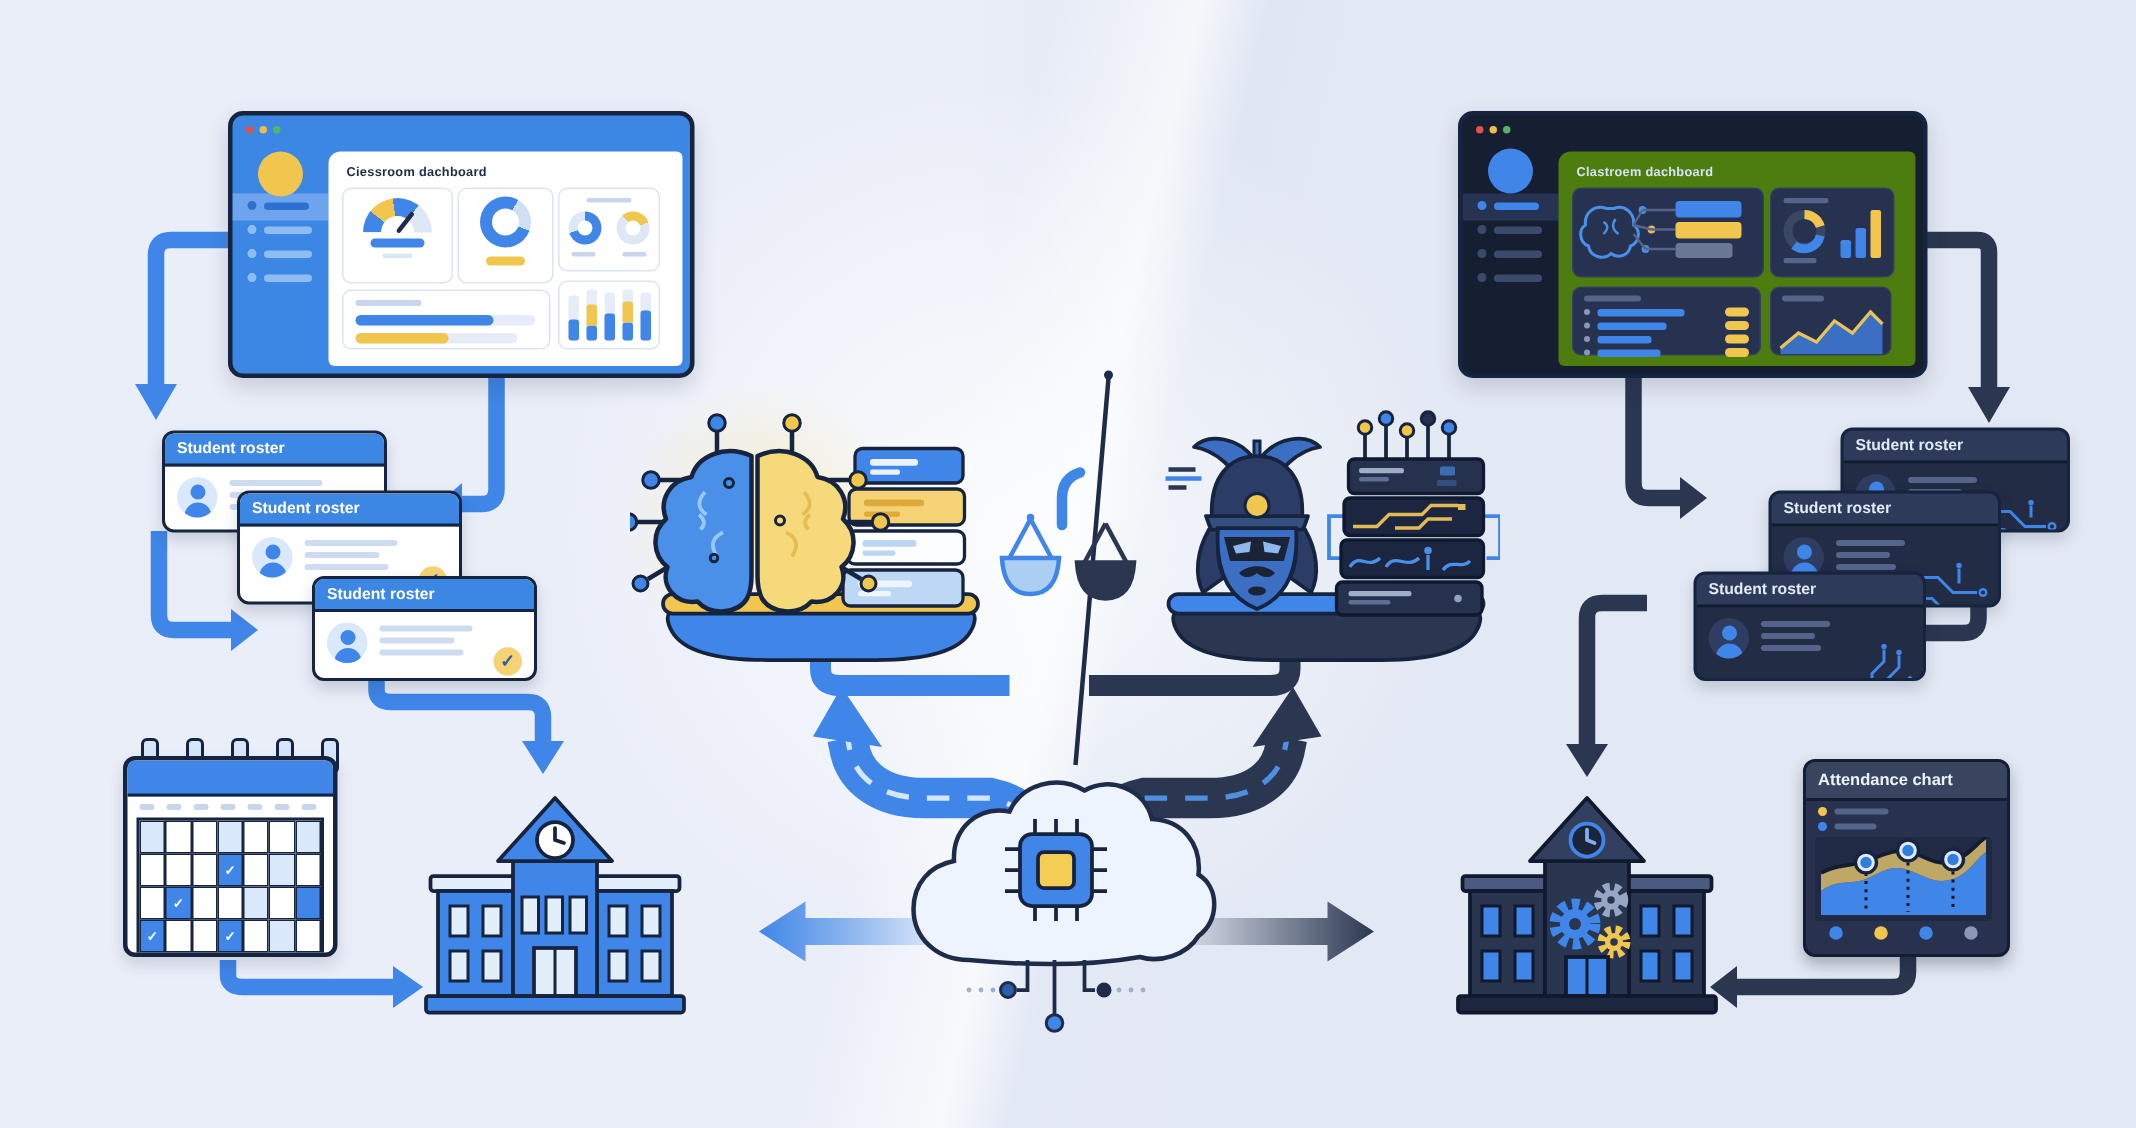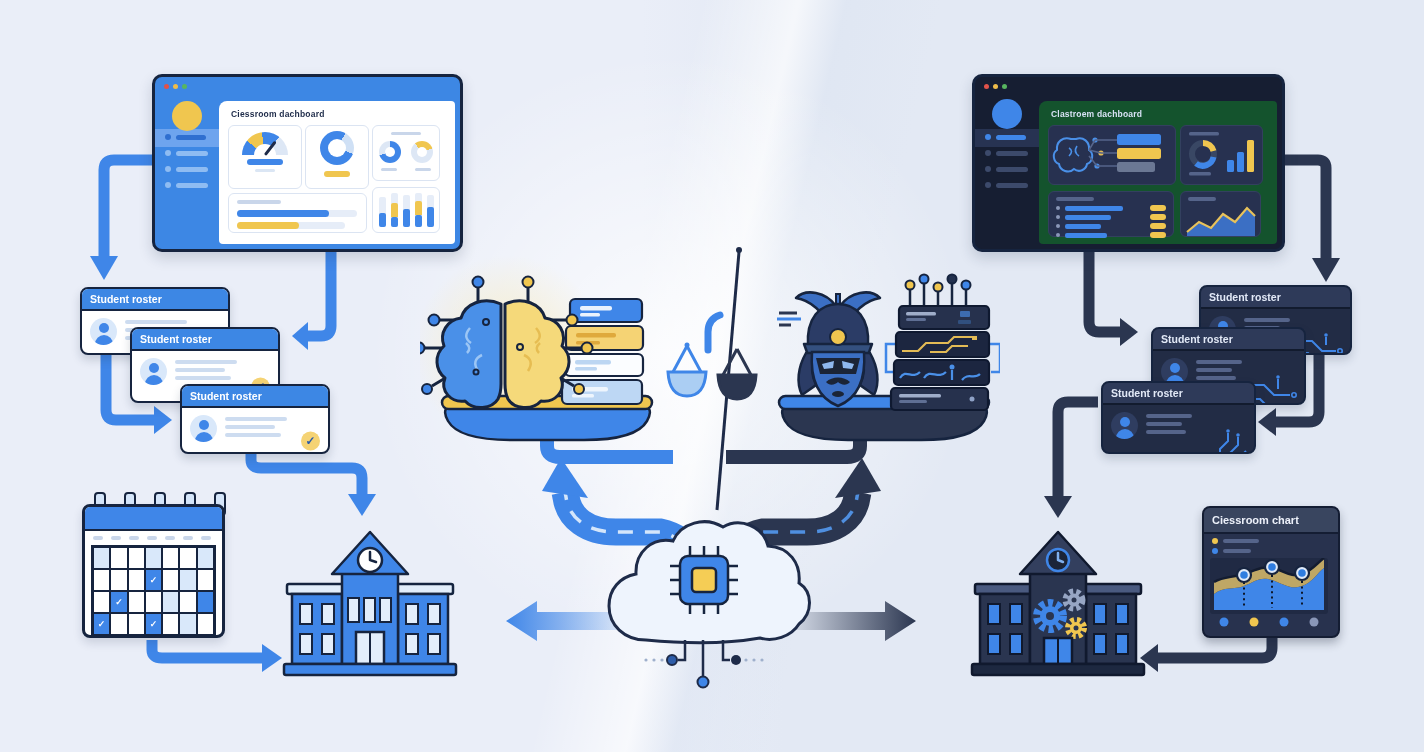--- a/index.html
+++ b/index.html
@@ -42,26 +42,26 @@
   .mini::after{content:"";position:absolute;inset:6px;border-radius:50%;background:#fff;}
   .m1{background:conic-gradient(#3f86e8 0 252deg,#dde7f5 252deg 360deg);}
   .m2{background:conic-gradient(from -40deg,#f0c64f 0 110deg,#dde7f5 110deg 360deg);}
   .dash{border-radius:2px;background:#c9d6ea;}
   .track{background:#e6edf8;border-radius:4px;position:relative;}
   .fill{position:absolute;left:0;top:0;bottom:0;border-radius:4px;}
   .vt{width:7px;height:34px;background:#e6edf8;border-radius:2px;position:relative;}
   .vf{position:absolute;left:0;right:0;bottom:0;border-radius:2px;}
   
   .winR{left:972px;top:74px;width:307px;height:172px;background:#161e32;}
-  .winR .content{position:absolute;left:64px;top:24px;right:5px;bottom:5px;background:#14532d;border-radius:8px 4px 4px 4px;}
+  .winR .content{position:absolute;left:64px;top:24px;right:5px;bottom:5px;background:#4d7c0f;border-radius:8px 4px 4px 4px;}
   .winR .panel{background:#273150;border:1.5px solid #33405f;}
   .hl-bandR{position:absolute;left:0;top:52px;width:64px;height:18px;background:#273352;}
   .chip-y{width:16px;height:6px;border-radius:3px;background:#f0c64f;}
   
-  .roster{width:146px;border:2.5px solid #16243f;border-radius:8px;background:#fff;overflow:hidden;box-shadow:0 5px 10px rgba(30,43,73,.18);}
+  .roster{width:146px;border:2.5px solid #16243f;border-radius:8px;background:#fff;overflow:hidden;box-shadow:0 5px 10px rgba(30,43,73,.18);margin-left:28px;}
   .roster .head{height:20px;background:#3d87e4;border-bottom:2px solid #16243f;color:#fff;font-size:10.5px;font-weight:700;line-height:20px;padding-left:8px;}
   .roster .body{position:relative;height:100%;padding:7px 8px;box-sizing:border-box;}
   .avatar{width:27px;height:27px;border-radius:50%;background:#d9e8fa;position:relative;overflow:hidden;flex:none;}
   .avatar::before{content:"";position:absolute;left:50%;top:5px;transform:translateX(-50%);width:10px;height:10px;border-radius:50%;background:#3f86e8;}
   .avatar::after{content:"";position:absolute;left:50%;top:17px;transform:translateX(-50%);width:18px;height:12px;border-radius:9px 9px 0 0;background:#3f86e8;}
   .rlines{display:flex;flex-direction:column;gap:4px;margin-left:8px;margin-top:2px;}
   .rline{height:4px;border-radius:2px;background:#cddcf0;}
   .check{position:absolute;right:8px;top:50%;transform:translateY(-50%);width:19px;height:19px;border-radius:50%;background:#f5d374;color:#2b5ca8;font-weight:700;font-size:12px;text-align:center;line-height:19px;}
   .rosterD{background:#222c45;}
   .rosterD .head{background:#2e3a59;border-bottom:2px solid #121b2e;color:#e2e9f7;}
@@ -647,21 +647,21 @@
       <circle cx="110" cy="102" r="8" fill="none" stroke="#f0c64f" stroke-width="6" stroke-dasharray="3.6 2.8"></circle>
       <circle cx="110" cy="102" r="6" fill="#f0c64f"></circle>
         <circle cx="110" cy="102" r="2.5" fill="#2a3550"></circle>
     </g>
     <rect x="78" y="112" width="28" height="26" fill="#3f86e8" stroke="#10192e" stroke-width="2.5"></rect>
     <path d="M92,112 V138" stroke="#10192e" stroke-width="2"></path>
     <rect x="6" y="138" width="172" height="11" rx="2" fill="#1d2840" stroke="#10192e" stroke-width="2.5"></rect>
   </svg>
 
   <div class="abs attend">
-    <div class="head">Ciessroom chart</div>
+    <div class="head">Attendance chart</div>
     <div class="lg-row">
         <span class="lg-dot" style="background:#f0c64f"></span>
         <span class="lg-bar" style="width:36px"></span>
       </div>
     <div class="lg-row">
         <span class="lg-dot" style="background:#3f86e8"></span>
         <span class="lg-bar" style="width:28px"></span>
       </div>
     <svg style="position:absolute;left:6px;top:50px;" width="118" height="72" viewBox="0 0 118 72">
       <rect x="0" y="0" width="118" height="56" rx="3" fill="#202a44"></rect>

